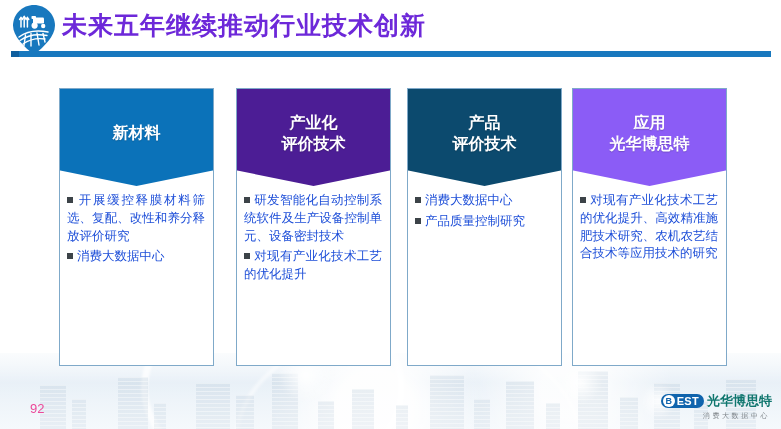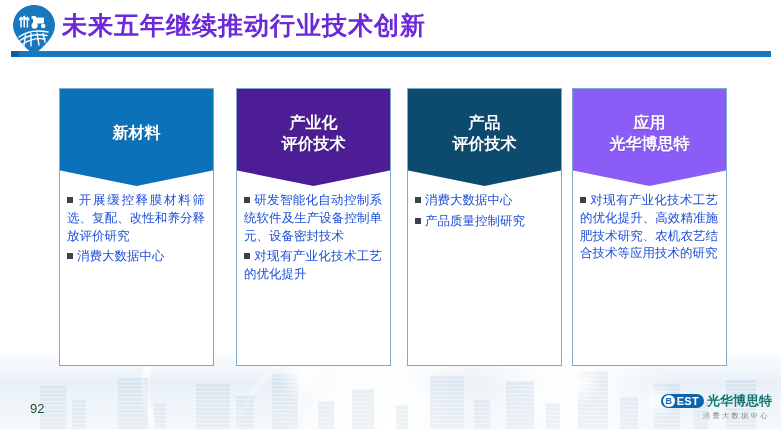--- a/index.html
+++ b/index.html
@@ -183,21 +183,21 @@
     margin-right: 4px;
     vertical-align: 1px;
   }
 
   
   .page-num {
     position: absolute;
     left: 30px;
     bottom: 13px;
     font-size: 13px;
-    color: #14532d;
+    color: #ec4899;
     font-family: "Liberation Sans", sans-serif;
   }
   .brand {
     position: absolute;
     right: 9px;
     bottom: 8px;
     display: flex;
     flex-direction: column;
     align-items: flex-end;
   }

